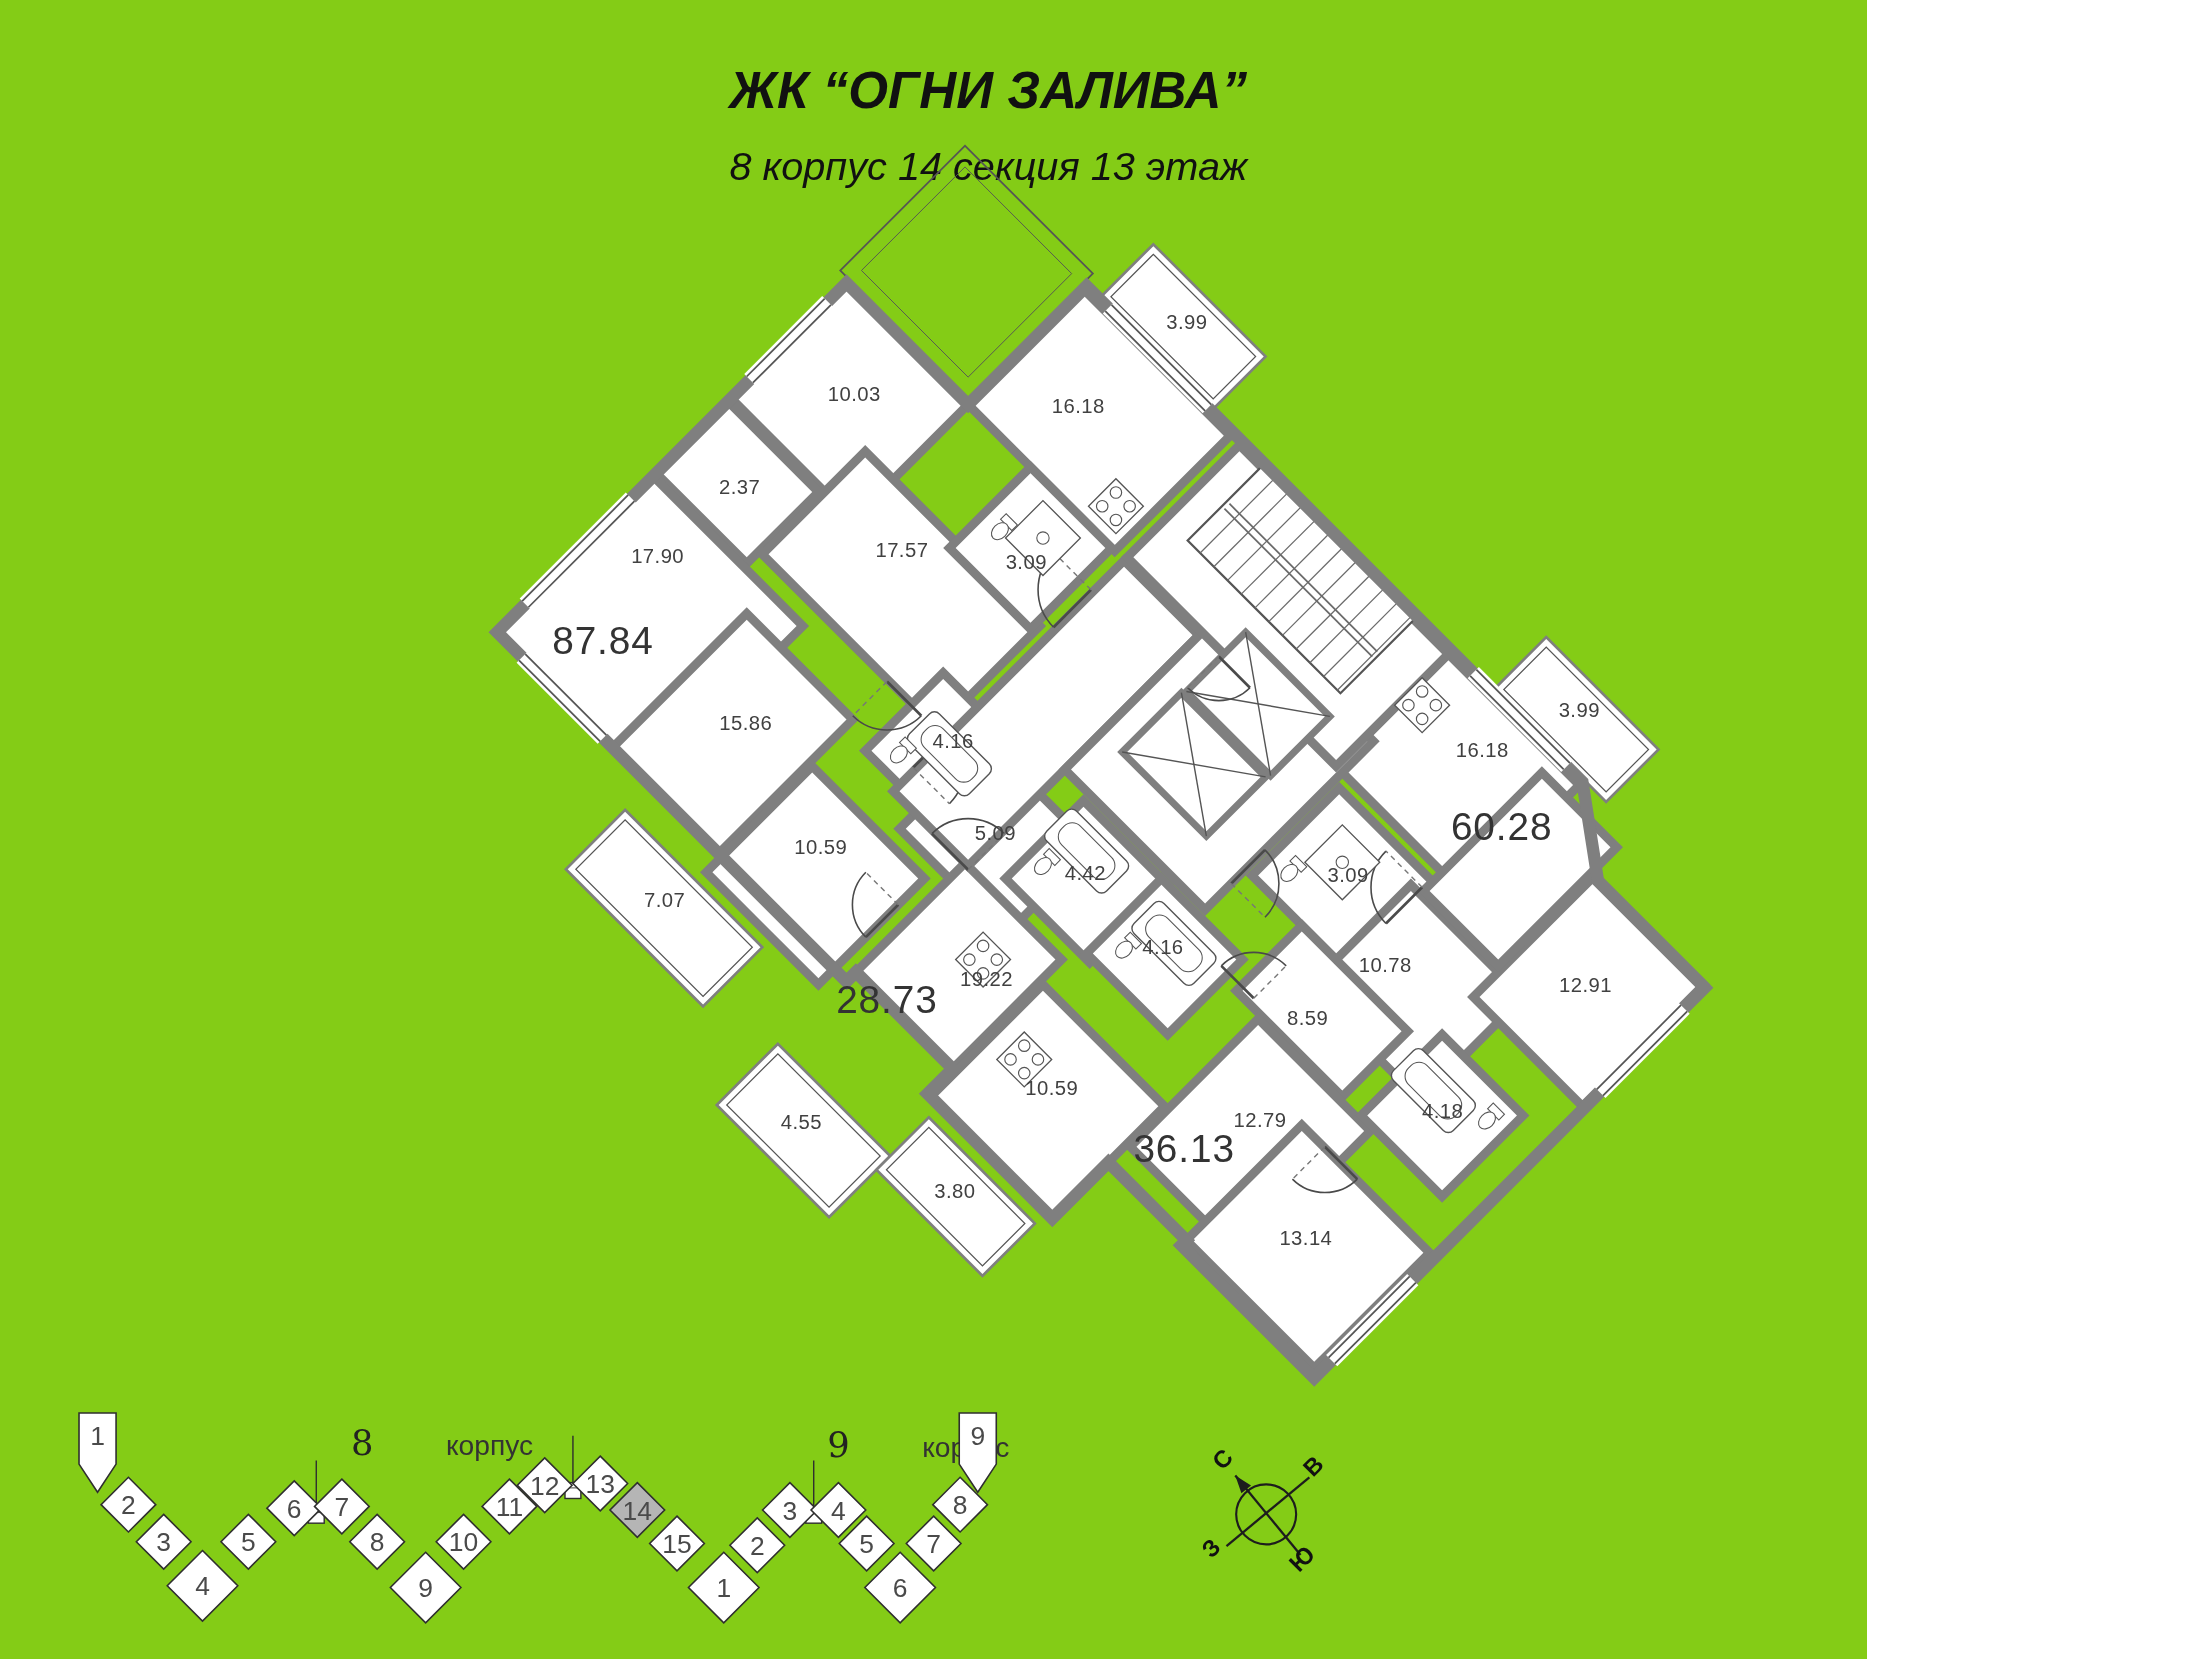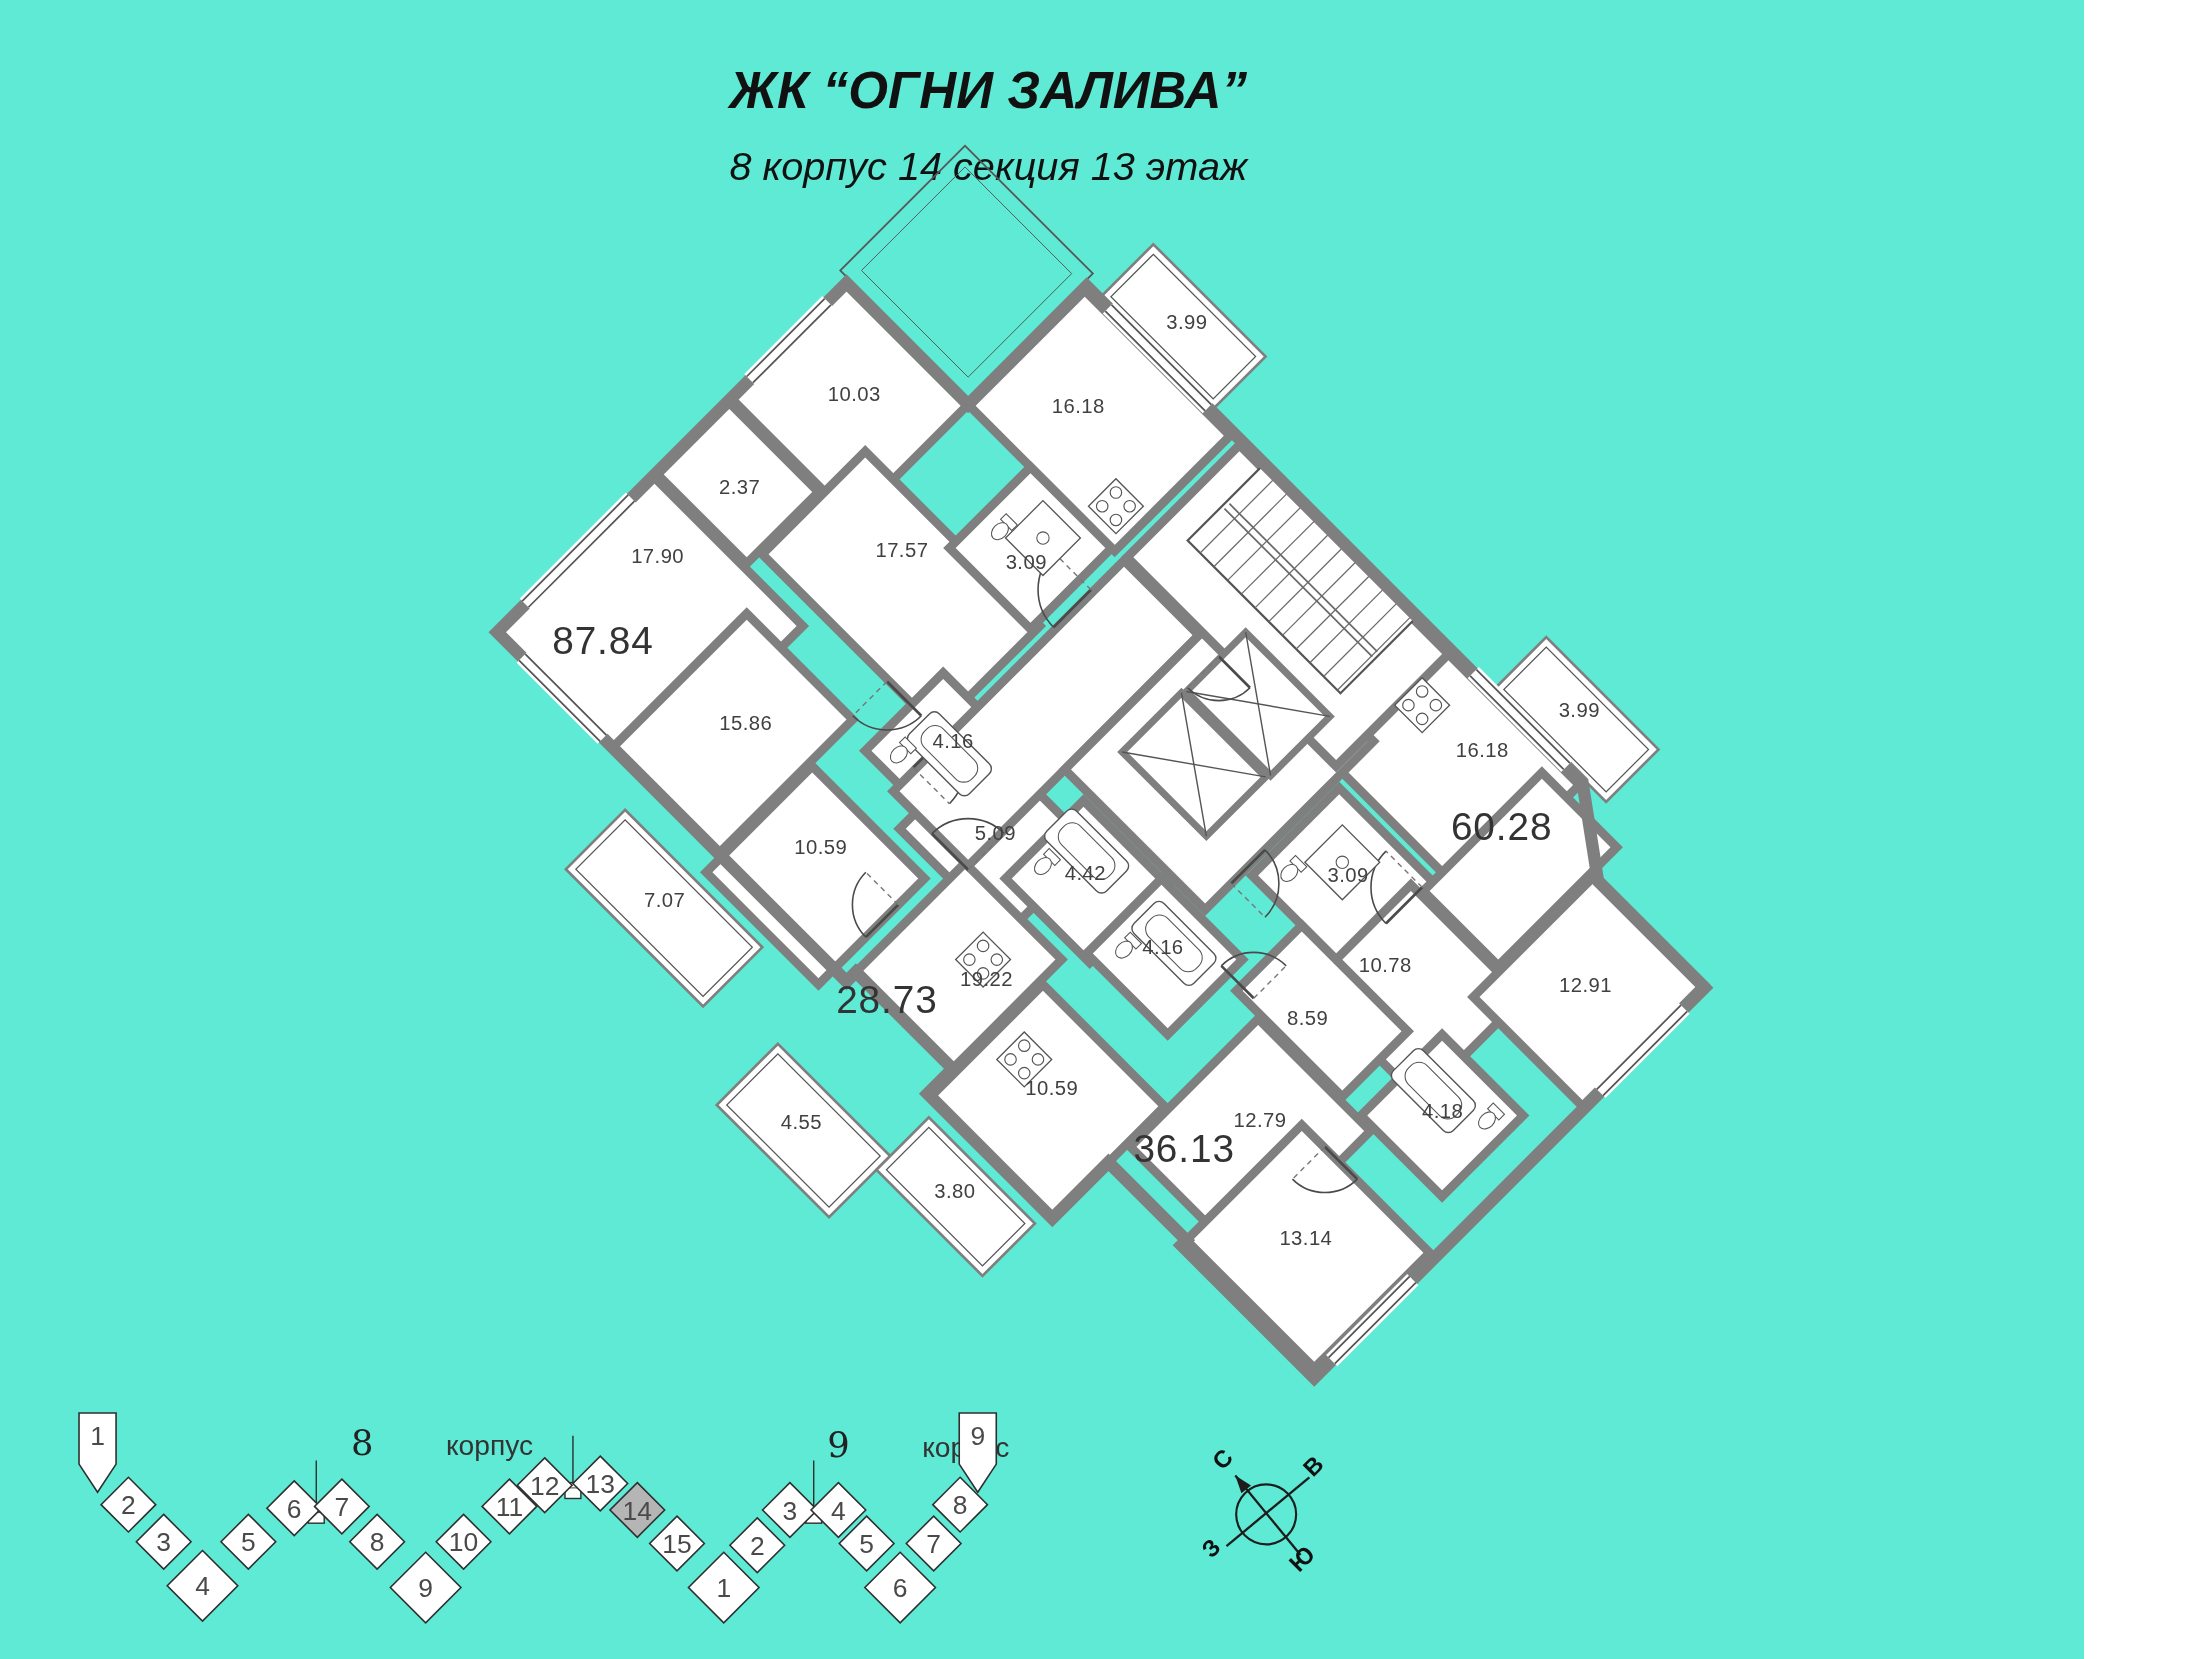--- a/index.html
+++ b/index.html
@@ -1,16 +1,16 @@
 <!DOCTYPE html>
 <html style="font-size:14px"><head>
 <meta charset="utf-8">
 <style>
   html,body{margin:0;padding:0;background:#ffffff;}
-  .page{position:relative;width:2084px;height:1659px;background:#5eead4;overflow:hidden;}
+  .page{position:relative;width:1867px;height:1659px;background:#84cc16;overflow:hidden;}
   svg{display:block;}
   text{font-family:"Liberation Sans",sans-serif;}
   .serif{font-family:"DejaVu Serif",serif;}
 </style>
 </head>
 <body>
 
 <div class="page">
   <svg id="plan-svg" width="2206" height="1659" viewBox="0 0 2500 1881">
     <text id="t-title" x="1120" y="122" text-anchor="middle" font-size="58" font-style="italic" font-weight="bold" fill="#111">ЖК “ОГНИ ЗАЛИВА”</text>

